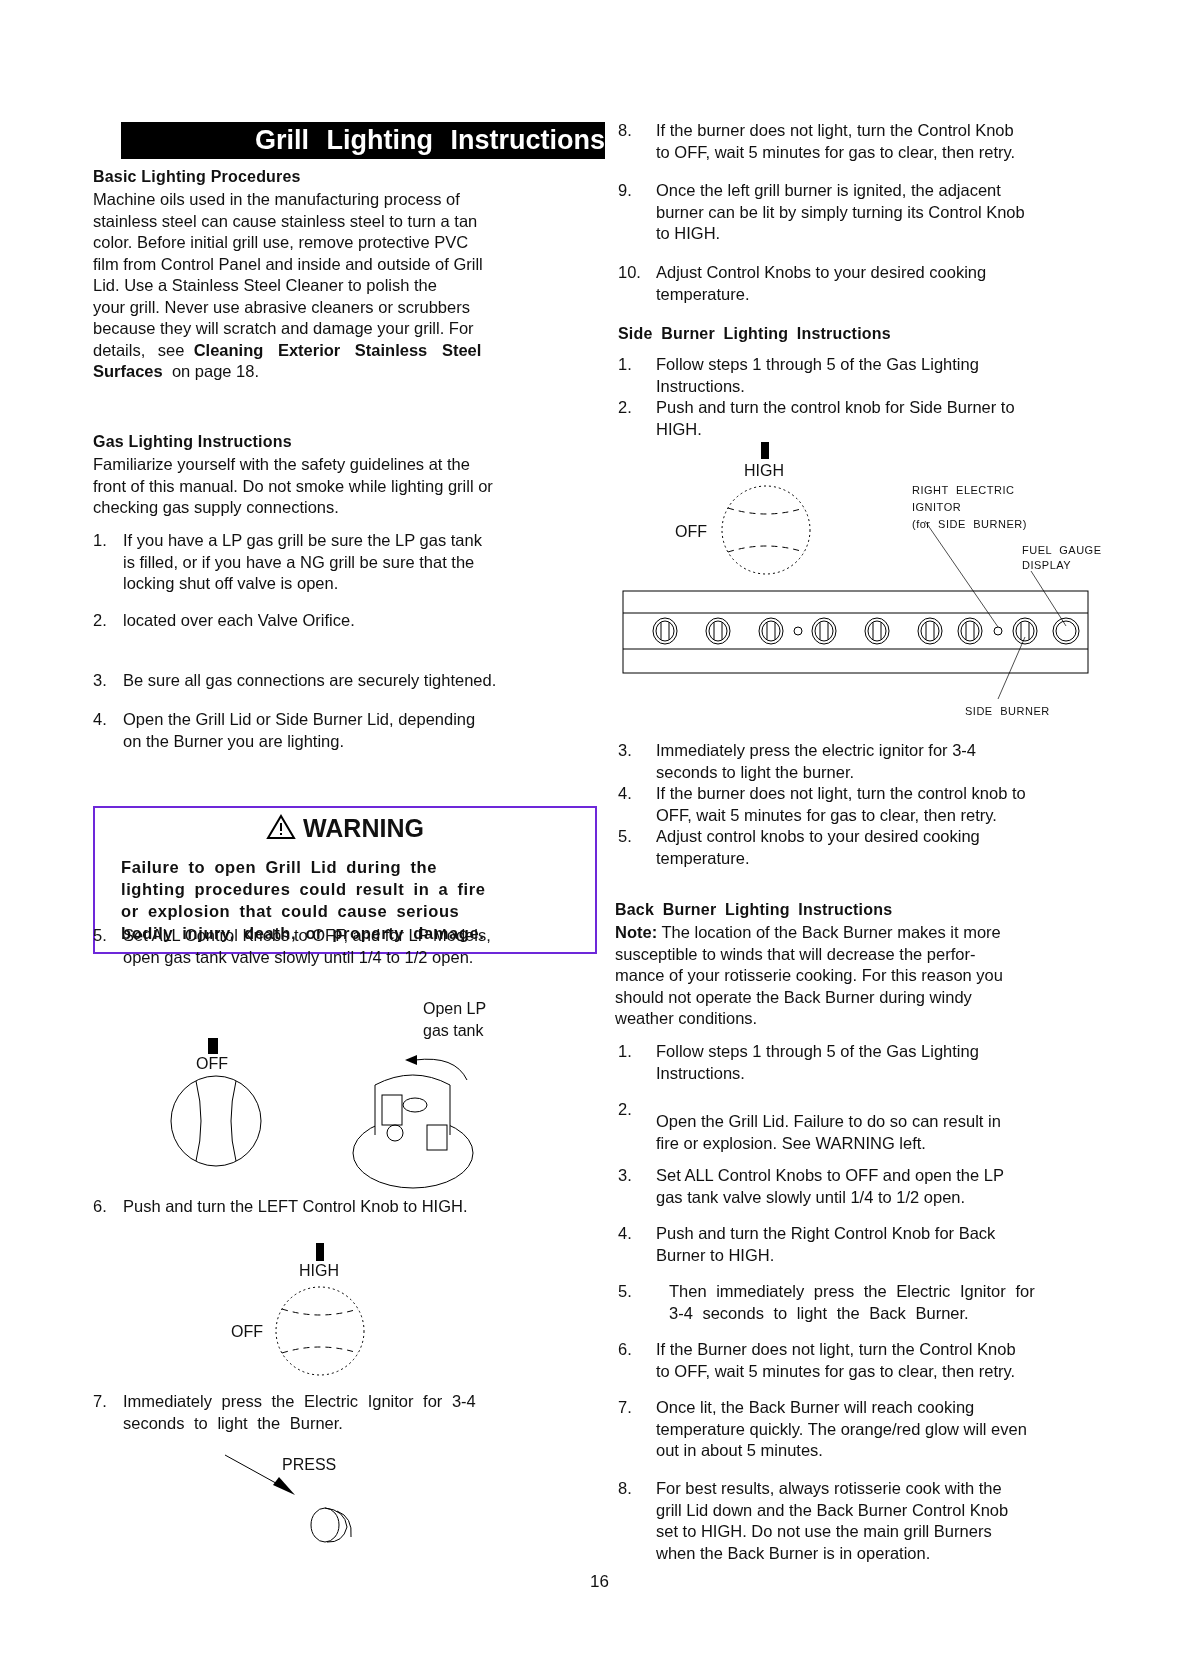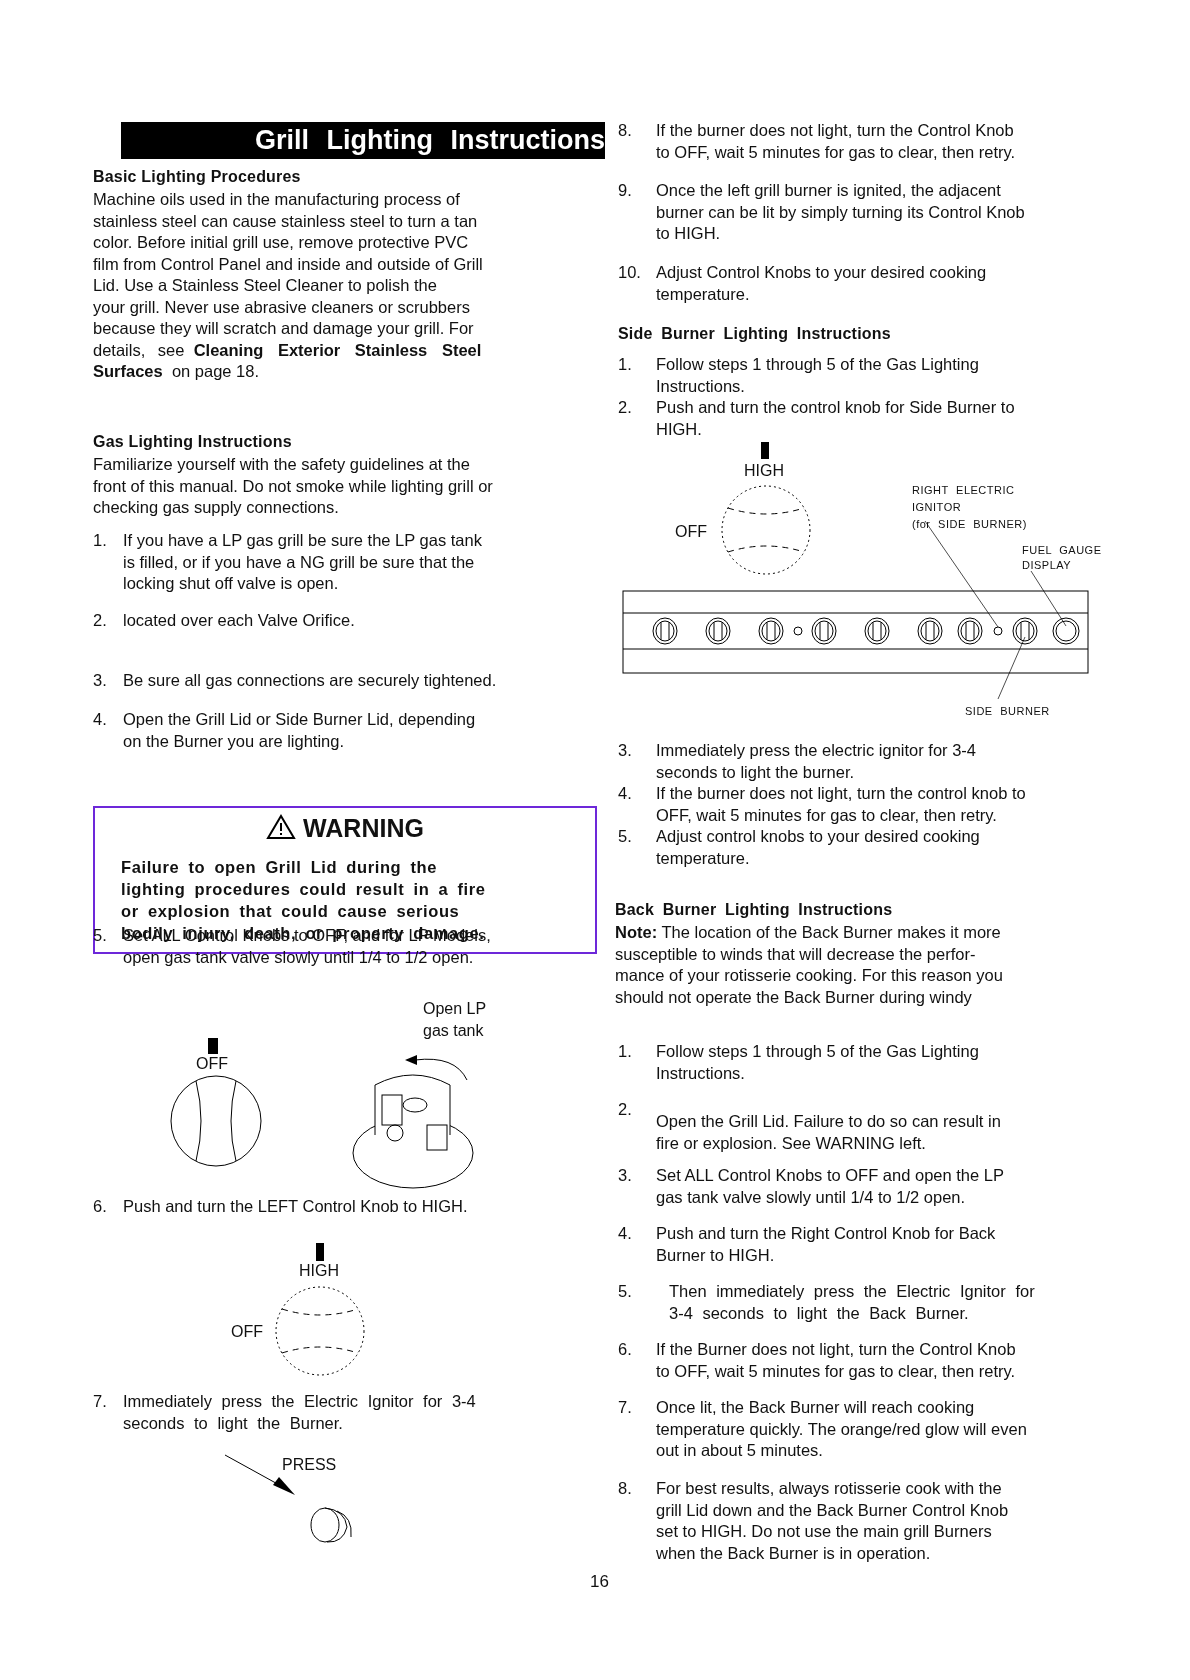--- a/index.html
+++ b/index.html
@@ -273,20 +273,21 @@
       <div>temperature.</div>
     </div>
 </div>
 
 <div class="abs h" style="left:615px;top:901px;word-spacing:4px;">Back Burner Lighting Instructions</div>
 <div class="abs p" style="left:615px;top:922px;width:500px;">
   <div><b>Note:</b> <span>The location of the Back Burner makes it more</span></div>
   <div>susceptible to winds that will decrease the perfor-</div>
   <div>mance of your rotisserie cooking. For this reason you</div>
   <div>should not operate the Back Burner during windy</div>
+  <div>weather conditions.</div>
 </div>
 
 <div class="item" style="left:618px;top:1041px;width:500px;">
   <span class="num">1.</span>
   <div class="txt" style="left:38px;">
       <div>Follow steps 1 through 5 of the Gas Lighting</div>
       <div>Instructions.</div>
     </div>
 </div>
 <div class="item" style="left:618px;top:1099px;width:500px;">

